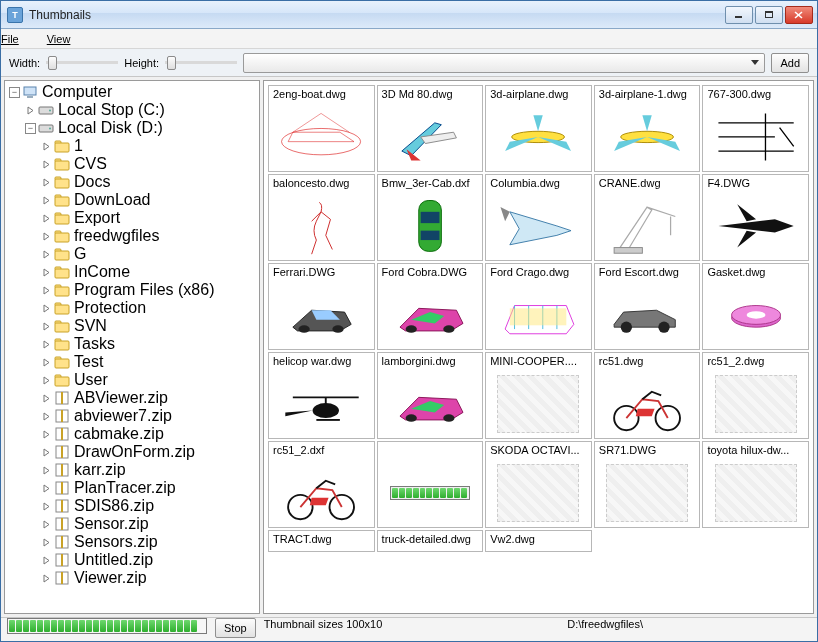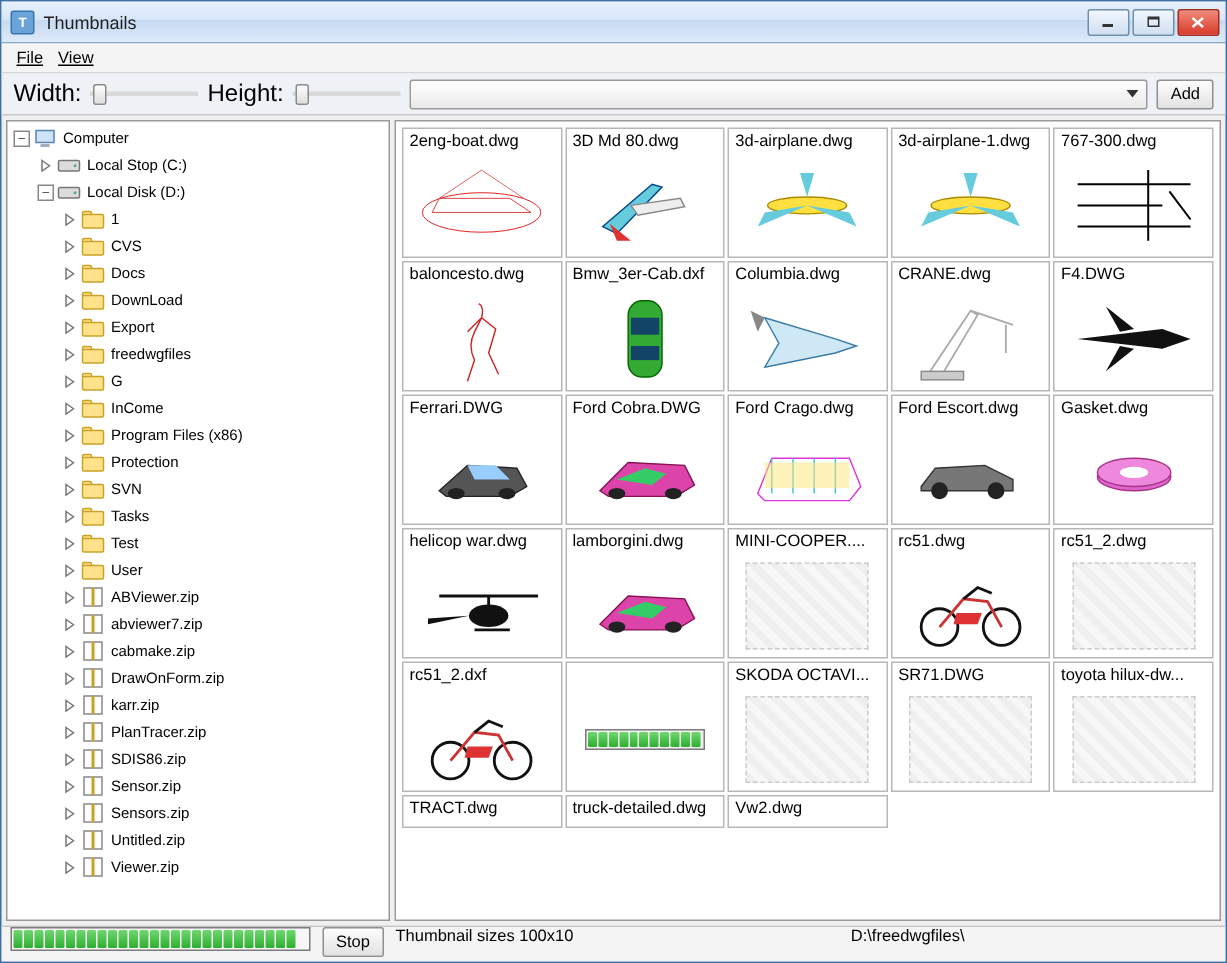--- a/index.html
+++ b/index.html
@@ -38,36 +38,36 @@
   border-color: #a52a1a; color: #fff;
 }
 .win-btn.max .sq { width:8px; height:7px; border:1px solid #333; border-top-width:2px; }
 .win-btn svg { pointer-events: none; }
 
 .menubar {
   background: #f4f4f4;
   height: 20px;
   display: flex;
   align-items: center;
-  padding: 0 10px;
-  gap: 10px;
+  padding: 0 0;
+  gap: 28px;
   border-bottom: 1px solid #d6d6d6;
 }
 .menubar span { text-decoration: underline; text-underline-offset: 1px; cursor: default; }
 
 .toolbar {
   background: #eef2f6;
   height: 28px;
   display: flex;
   align-items: center;
   padding: 2px 8px;
   gap: 6px;
   border-bottom: 1px solid #c7c7c7;
 }
-.toolbar label { font-size: 16px; }
+.toolbar label { font-size: 11px; }
 .slider {
   width: 72px; height: 16px; position: relative;
   background: linear-gradient(to right,#d9d9d9,#d9d9d9) no-repeat center;
   background-size: 100% 3px;
 }
 .slider .thumb {
   position: absolute; left: 2px; top: 1px;
   width: 9px; height: 14px;
   background: linear-gradient(to bottom,#fdfdfd,#dedede);
   border: 1px solid #8b8b8b; border-radius: 2px;
@@ -112,21 +112,21 @@
   width: 11px; height: 11px;
   margin-right: 2px;
   border: 1px solid #888;
   display:flex; align-items:center; justify-content:center;
   font-size:9px; line-height:0; color:#555; background:#fff;
 }
 .tree-row .exp.blank { border:0; }
 .tree-row .ico { width: 16px; height: 16px; margin-right: 4px; display:flex;align-items:center;justify-content:center;}
 .tree-row .ico.folder svg rect.body{fill:#ffe28a;stroke:#c9a227;}
 .tree-row .ico.folder svg rect.tab{fill:#ffe28a;stroke:#c9a227;}
-.tree-row .lbl { font-size: 10px; }
+.tree-row .lbl { font-size: 16px; }
 .lvl0{padding-left:4px}.lvl1{padding-left:20px}.lvl2{padding-left:36px}
 
 .main {
   flex:1;
   background:#fff;
   border:1px solid #9a9a9a;
   margin:3px 3px 3px 0;
   overflow-y:auto;
   overflow-x:hidden;
   padding:4px;

